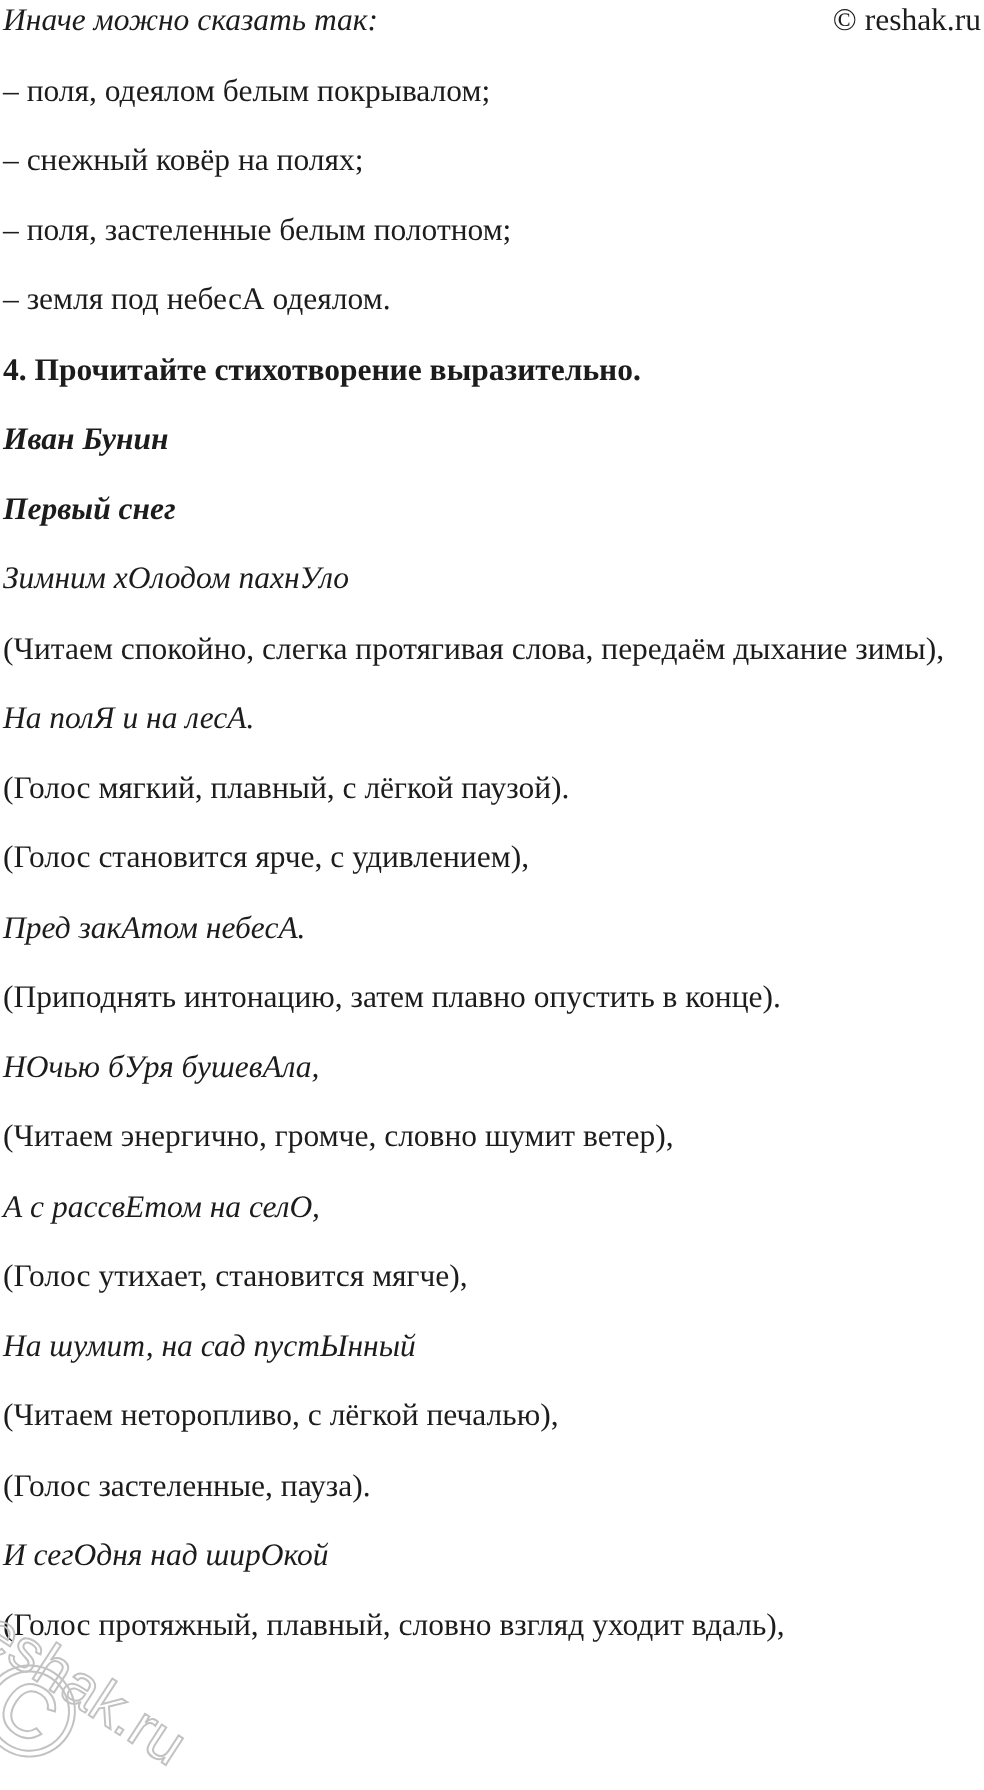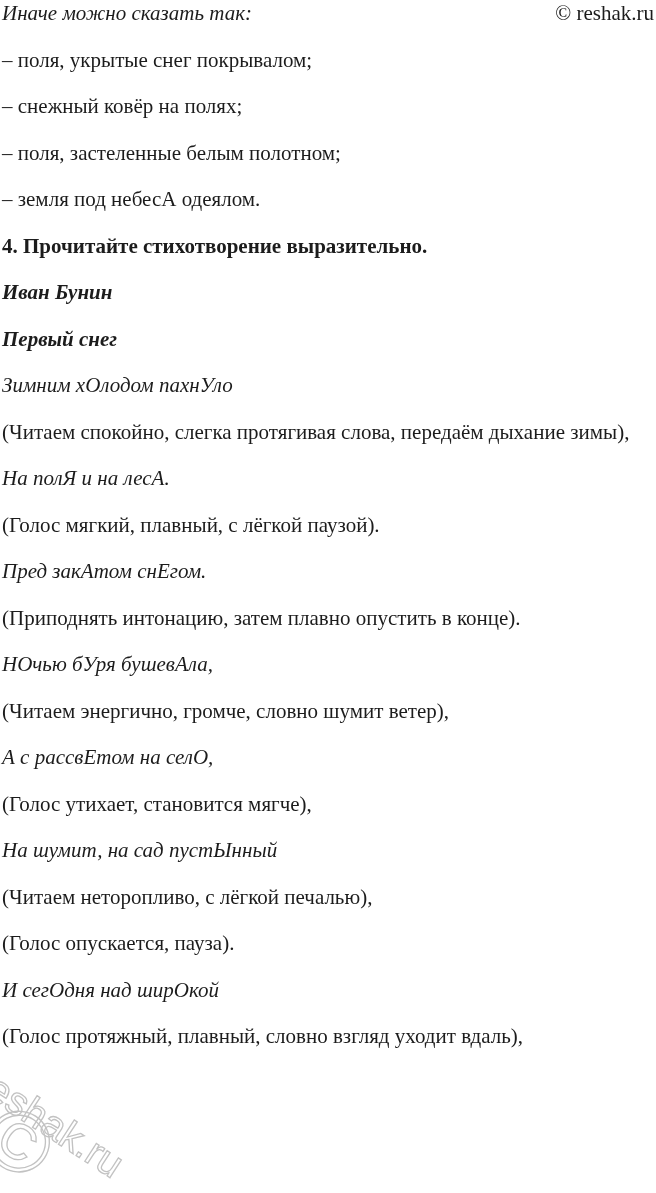--- a/index.html
+++ b/index.html
@@ -68,50 +68,51 @@
 </head>
 <body>
 
 <div class="doc">
 
   <div class="line header-row">
     <span class="italic">Иначе можно сказать так:</span>
     <span class="copyright">© reshak.ru</span>
   </div>
 
-  <p class="line">– поля, укрытые снег покрывалом;</p>
+  <p class="line">– поля, одеялом белым покрывалом;</p>
   <p class="line">– снежный ковёр на полях;</p>
   <p class="line">– поля, застеленные белым полотном;</p>
   <p class="line">– земля под небесА одеялом.</p>
 
   <p class="line bold">4. Прочитайте стихотворение выразительно.</p>
 
   <p class="line bold italic">Иван Бунин</p>
   <p class="line bold italic">Первый снег</p>
 
   <p class="line italic">Зимним хОлодом пахнУло</p>
   <p class="line">(Читаем спокойно, слегка протягивая слова, передаём дыхание зимы),</p>
 
   <p class="line italic">На полЯ и на лесА.</p>
   <p class="line">(Голос мягкий, плавный, с лёгкой паузой).</p>
 
+  <p class="line">(Голос становится ярче, с удивлением),</p>
 
-  <p class="line italic">Пред закАтом снЕгом.</p>
+  <p class="line italic">Пред закАтом небесА.</p>
   <p class="line">(Приподнять интонацию, затем плавно опустить в конце).</p>
 
   <p class="line italic">НОчью бУря бушевАла,</p>
   <p class="line">(Читаем энергично, громче, словно шумит ветер),</p>
 
   <p class="line italic">А с рассвЕтом на селО,</p>
   <p class="line">(Голос утихает, становится мягче),</p>
 
   <p class="line italic">На шумит, на сад пустЫнный</p>
   <p class="line">(Читаем неторопливо, с лёгкой печалью),</p>
 
-  <p class="line">(Голос опускается, пауза).</p>
+  <p class="line">(Голос застеленные, пауза).</p>
 
   <p class="line italic">И сегОдня над ширОкой</p>
   <p class="line">(Голос протяжный, плавный, словно взгляд уходит вдаль),</p>
 
 </div>
 
 <div class="watermark">
   <span class="wm-text">reshak.ru</span>
   <span class="wm-symbol">©</span>
 </div>

